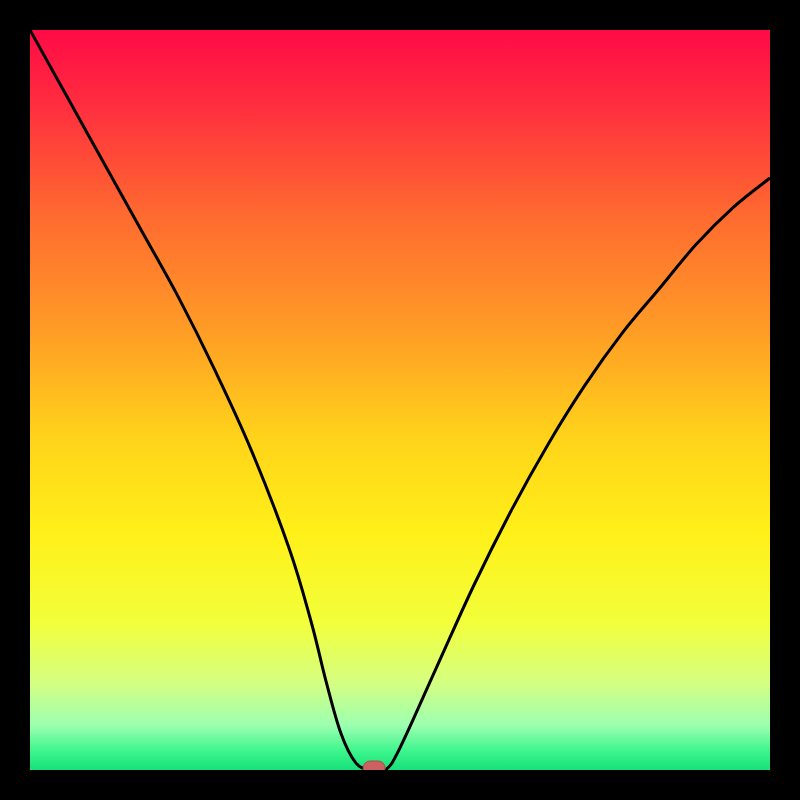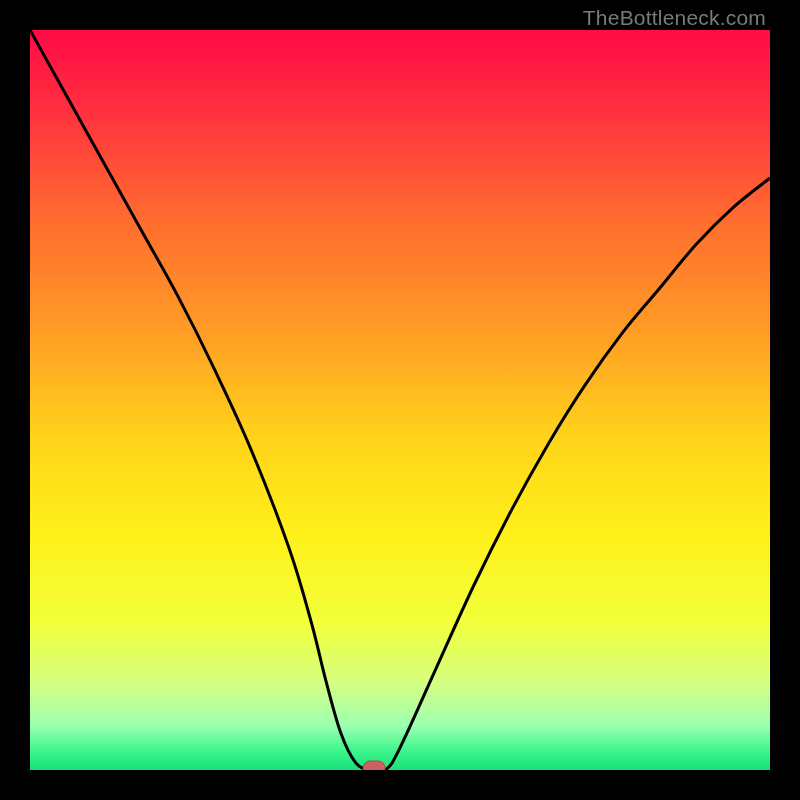--- a/index.html
+++ b/index.html
@@ -37,21 +37,20 @@
     user-select: none;
   }
   svg {
     display: block;
   }
 </style>
 </head>
 <body>
 
 <div class="frame">
-  <div class="watermark">TheBottleneck.com</div>
 
   <div class="plot">
     <svg id="chart-svg" width="740" height="740" viewBox="0 0 740 740">
       <defs>
         <linearGradient id="bg-grad" x1="0" y1="0" x2="0" y2="1">
             <stop offset="0%" stop-color="#ff0a46"></stop>
             <stop offset="10%" stop-color="#ff2d3f"></stop>
             <stop offset="25%" stop-color="#ff6a30"></stop>
             <stop offset="40%" stop-color="#ff9a26"></stop>
             <stop offset="55.00000000000001%" stop-color="#ffd31a"></stop>

